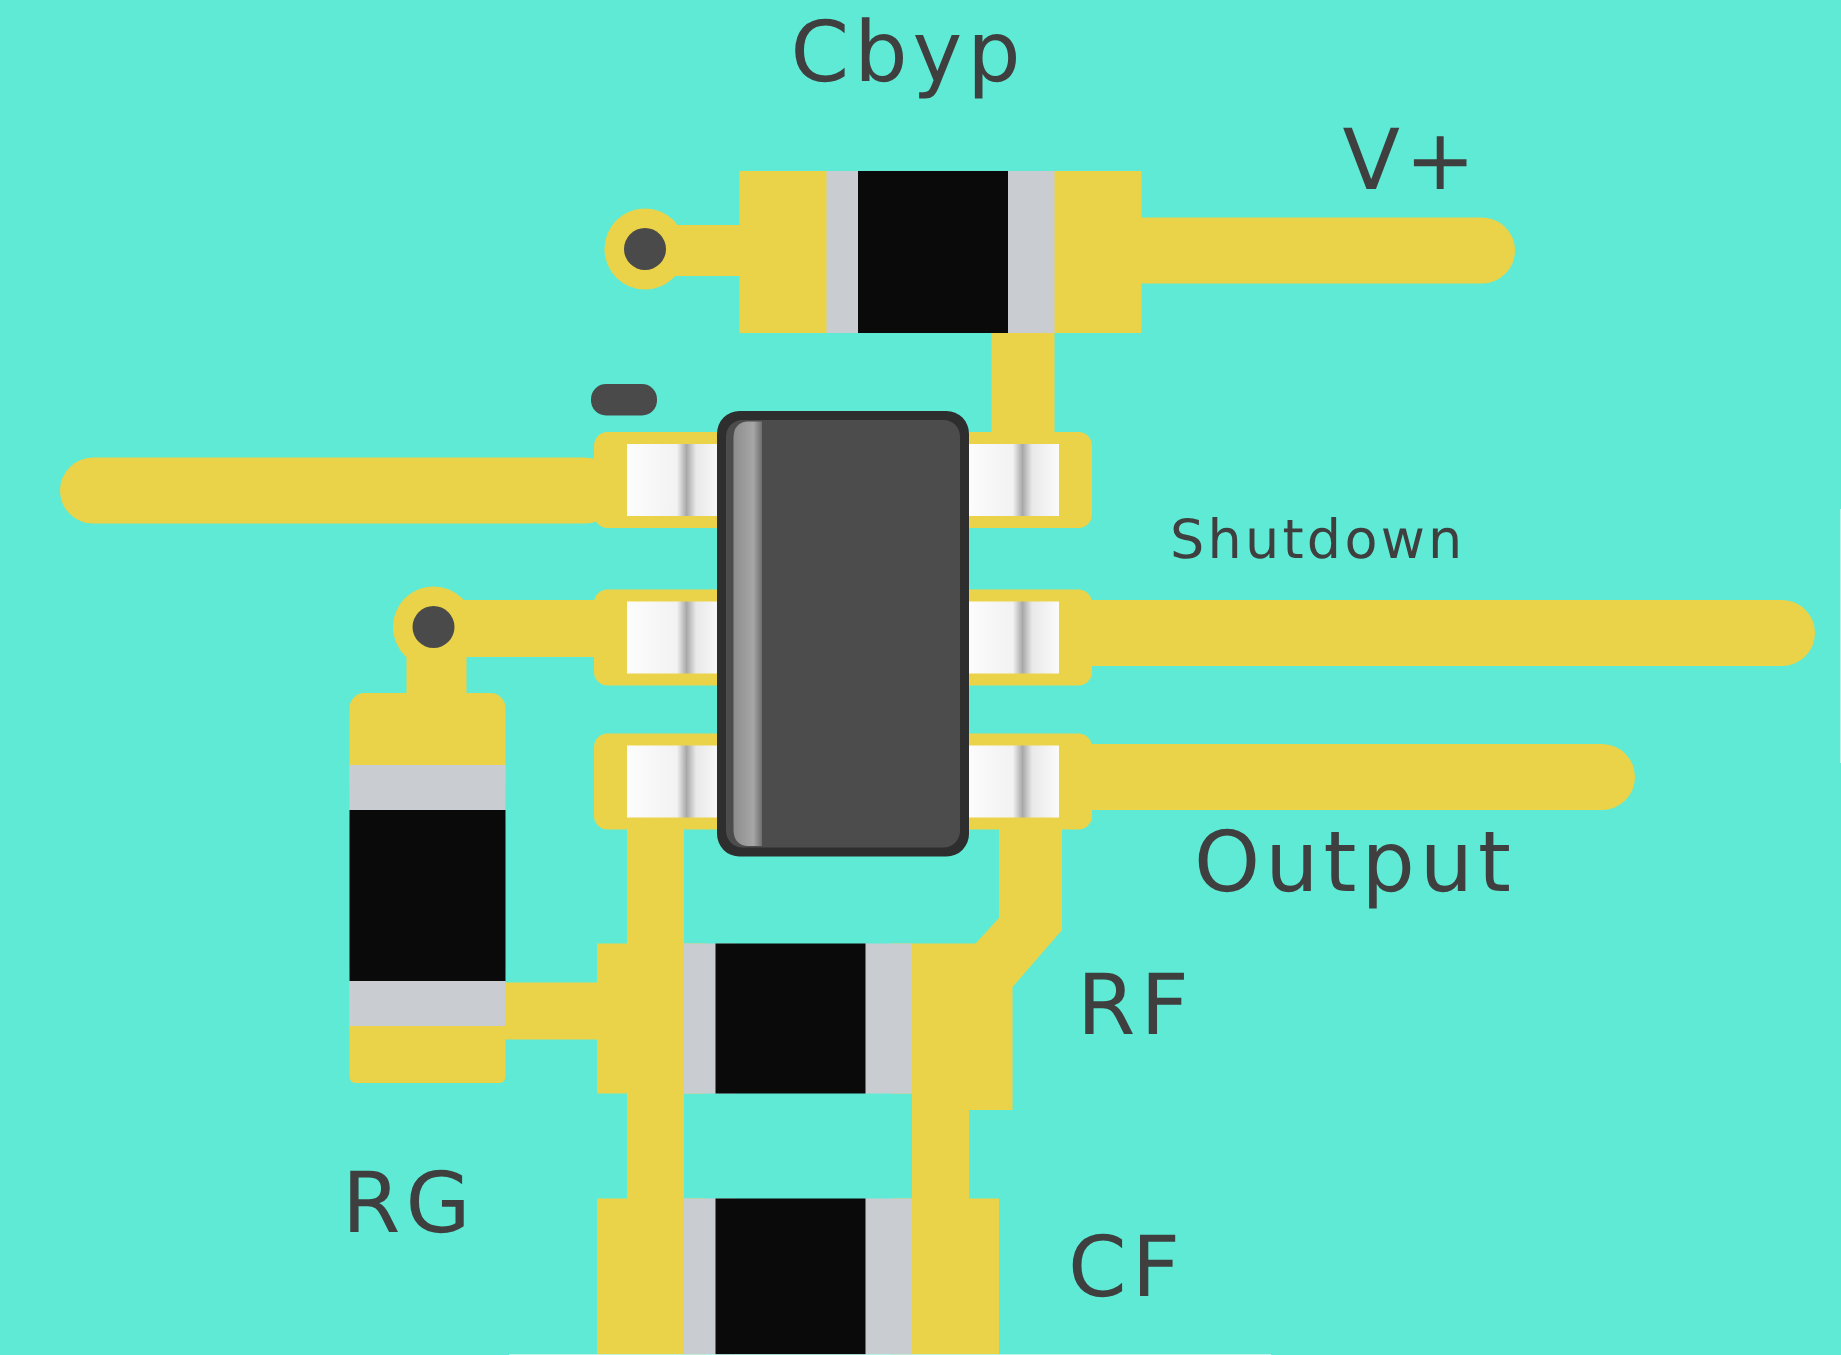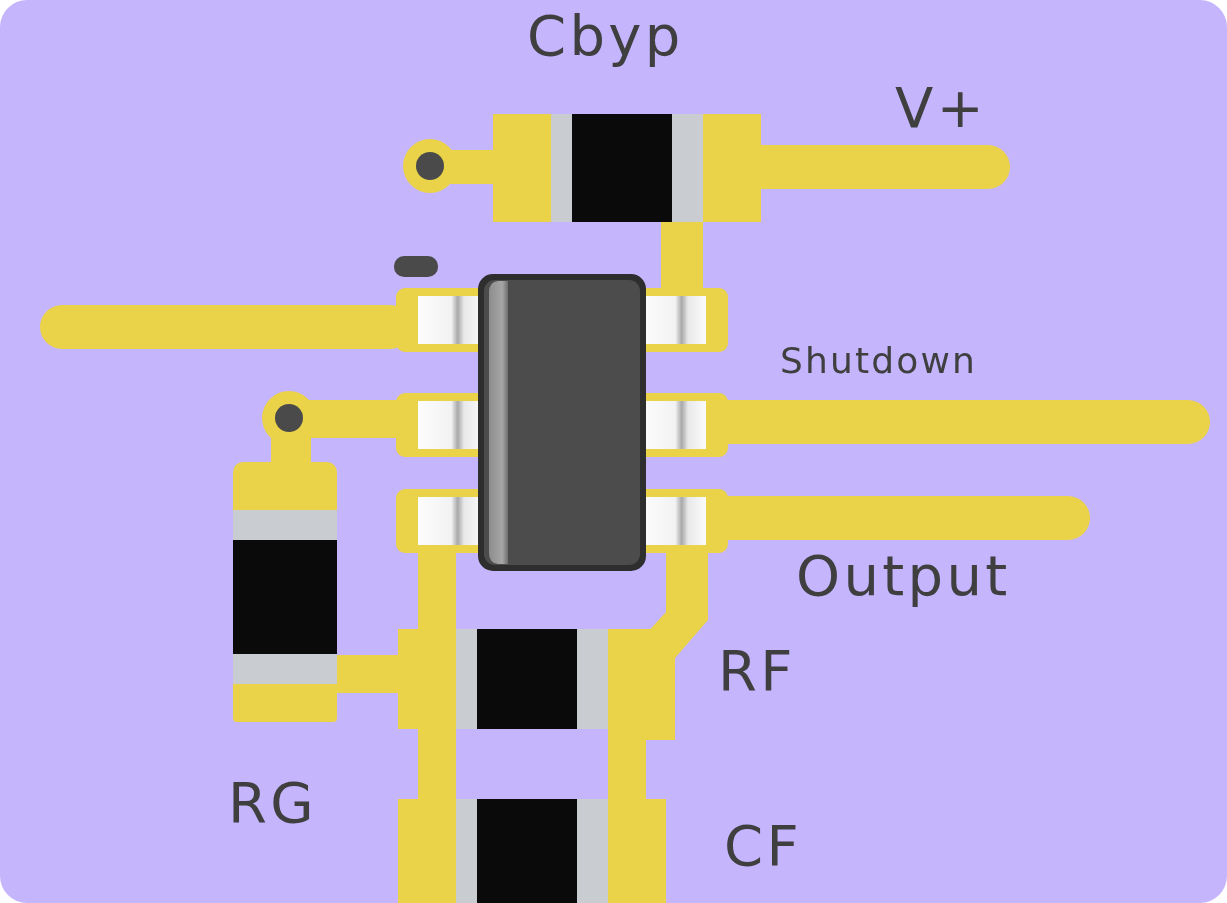--- a/index.html
+++ b/index.html
@@ -10,22 +10,21 @@
   body {
     width: 1227px;
     height: 903px;
     overflow: hidden;
     font-family: "DejaVu Sans", sans-serif;
   }
   #board {
     position: relative;
     width: 1227px;
     height: 903px;
-    background: #c4b5fd;
-    border-radius: 27px;
+    background: #5eead4;
   }
   svg.layout {
     position: absolute;
     top: 0;
     left: 0;
     width: 1227px;
     height: 903px;
     display: block;
   }
   .lbl {
@@ -155,15 +154,15 @@
       <path d="M 489 292 q 0 -10 9 -11 l 10 0 l 0 283 l -10 0 q -9 -1 -9 -11 Z" fill="url(#icBevel)"></path>
     </g>
   </svg>
 
   <div class="lbl" style="left:527px; top:8px;  font-size:56px;">Cbyp</div>
   <div class="lbl" style="left:895px; top:80px; font-size:56px;">V+</div>
   <div class="lbl" style="left:780px; top:343px; font-size:36px;">Shutdown</div>
   <div class="lbl" style="left:780px; top:548px; font-size:56px;margin-left:16px;">Output</div>
   <div class="lbl" style="left:718px; top:643px; font-size:56px;">RF</div>
   <div class="lbl" style="left:228px; top:775px; font-size:56px;">RG</div>
-  <div class="lbl" style="left:712px; top:818px; font-size:56px;margin-left:12px;">CF</div>
+  <div class="lbl" style="left:712px; top:818px; font-size:56px;">CF</div>
 
 </div>
 
 </body></html>

